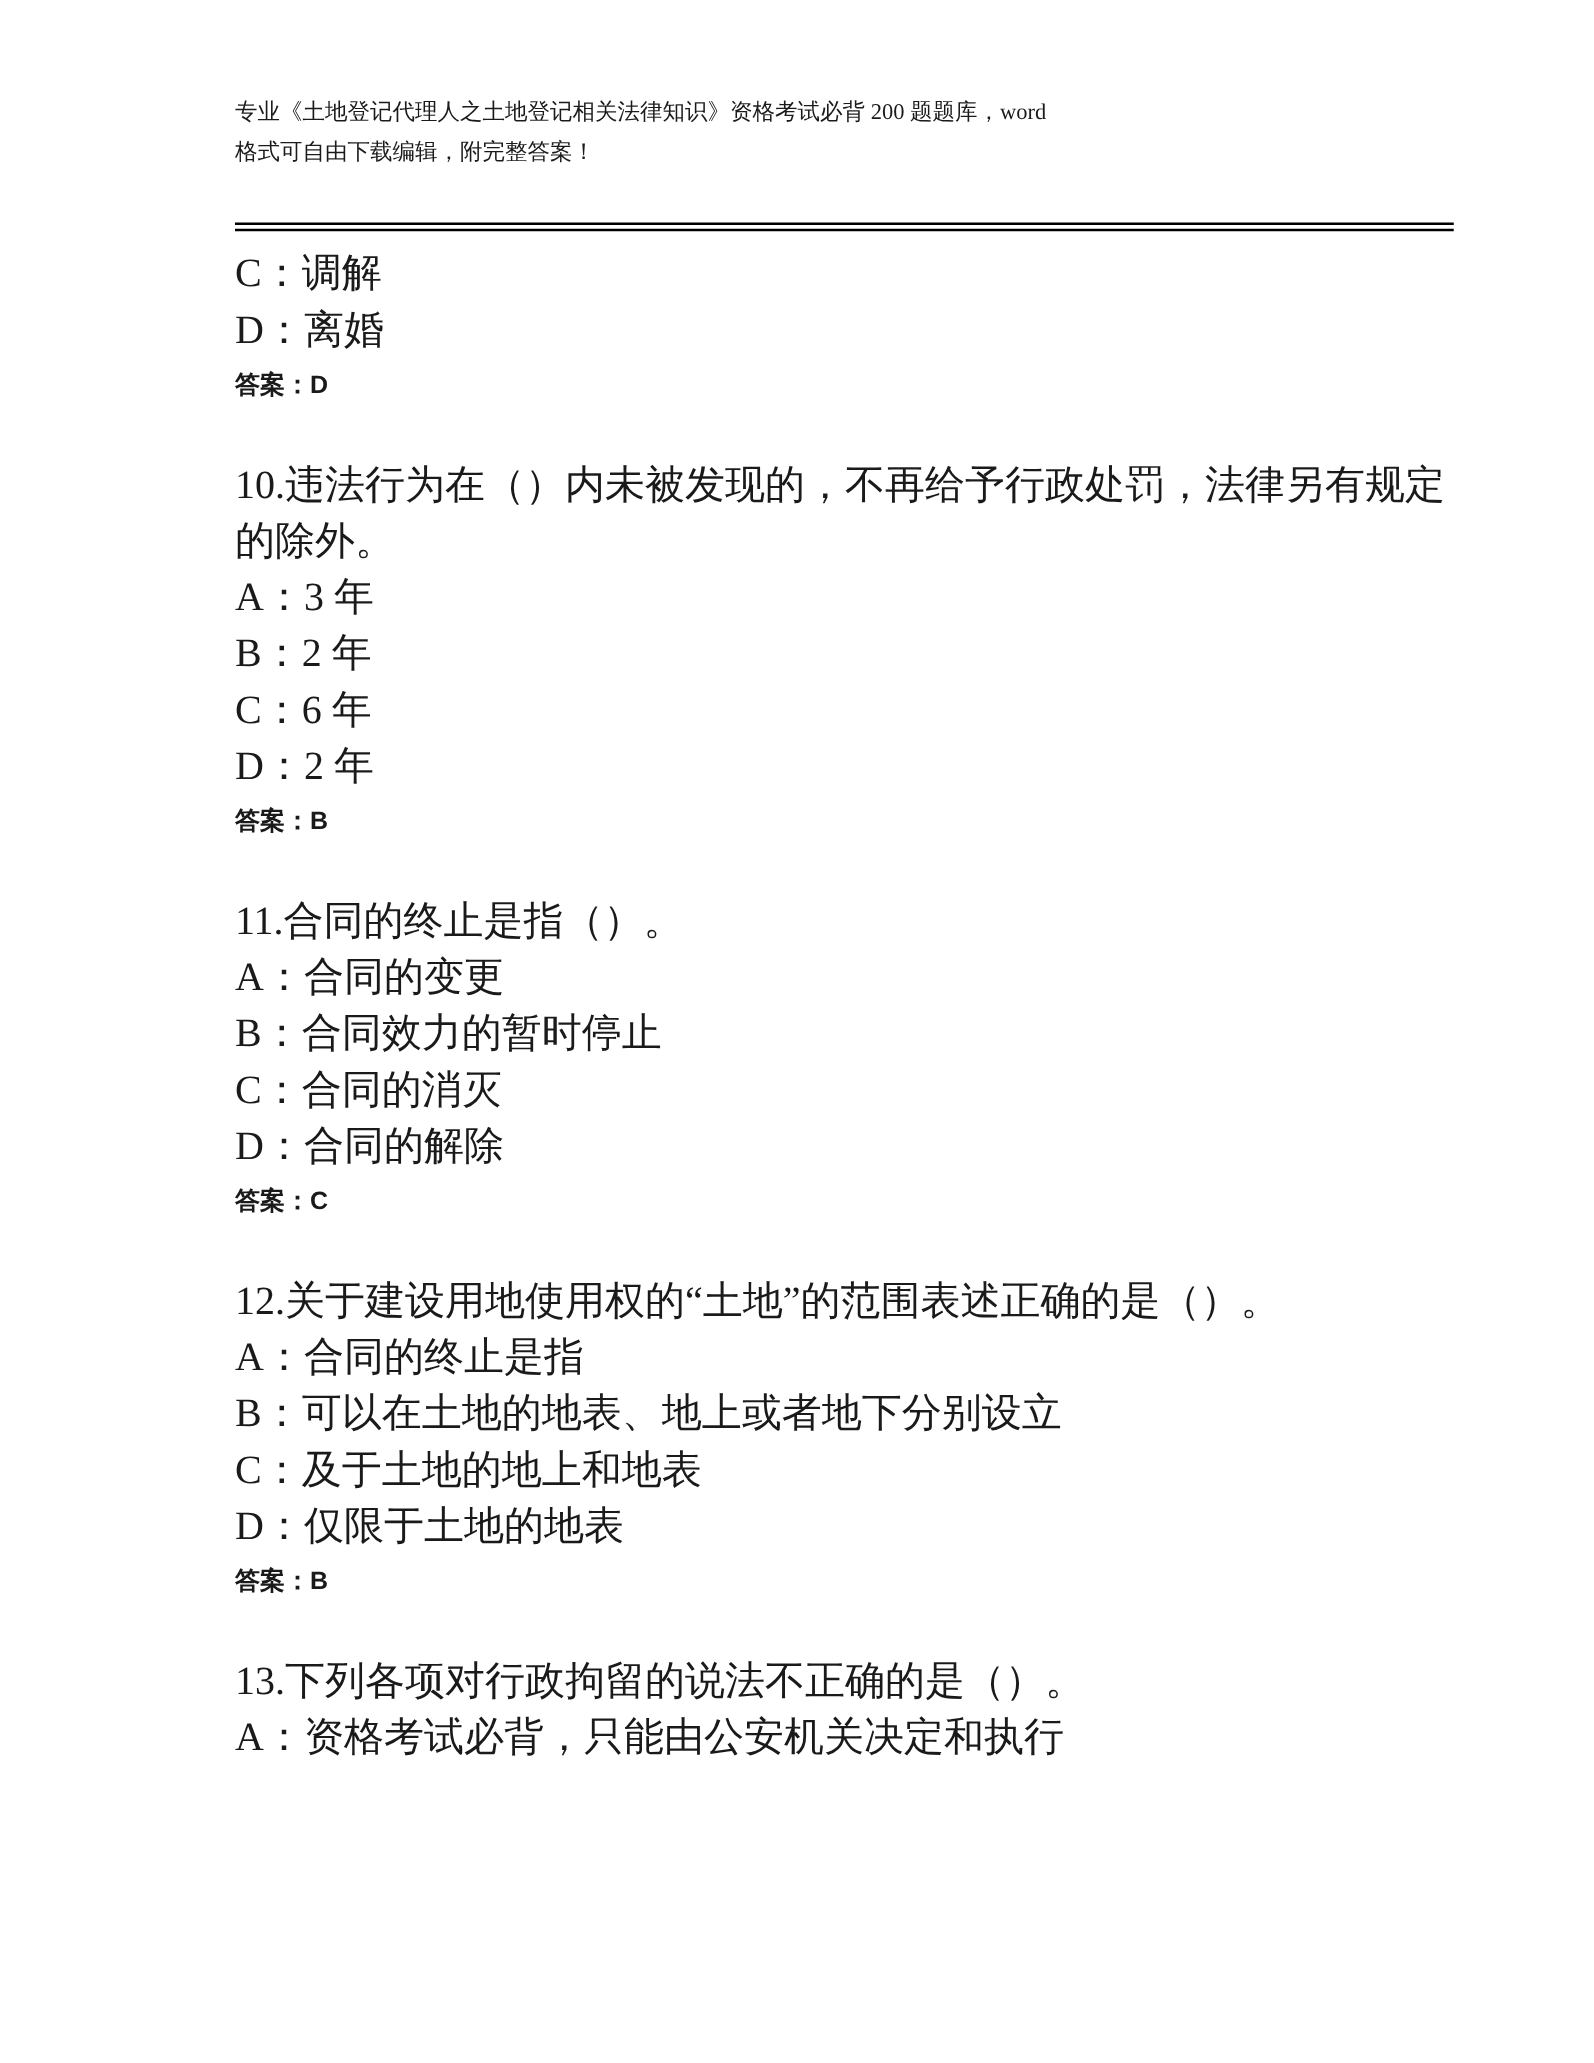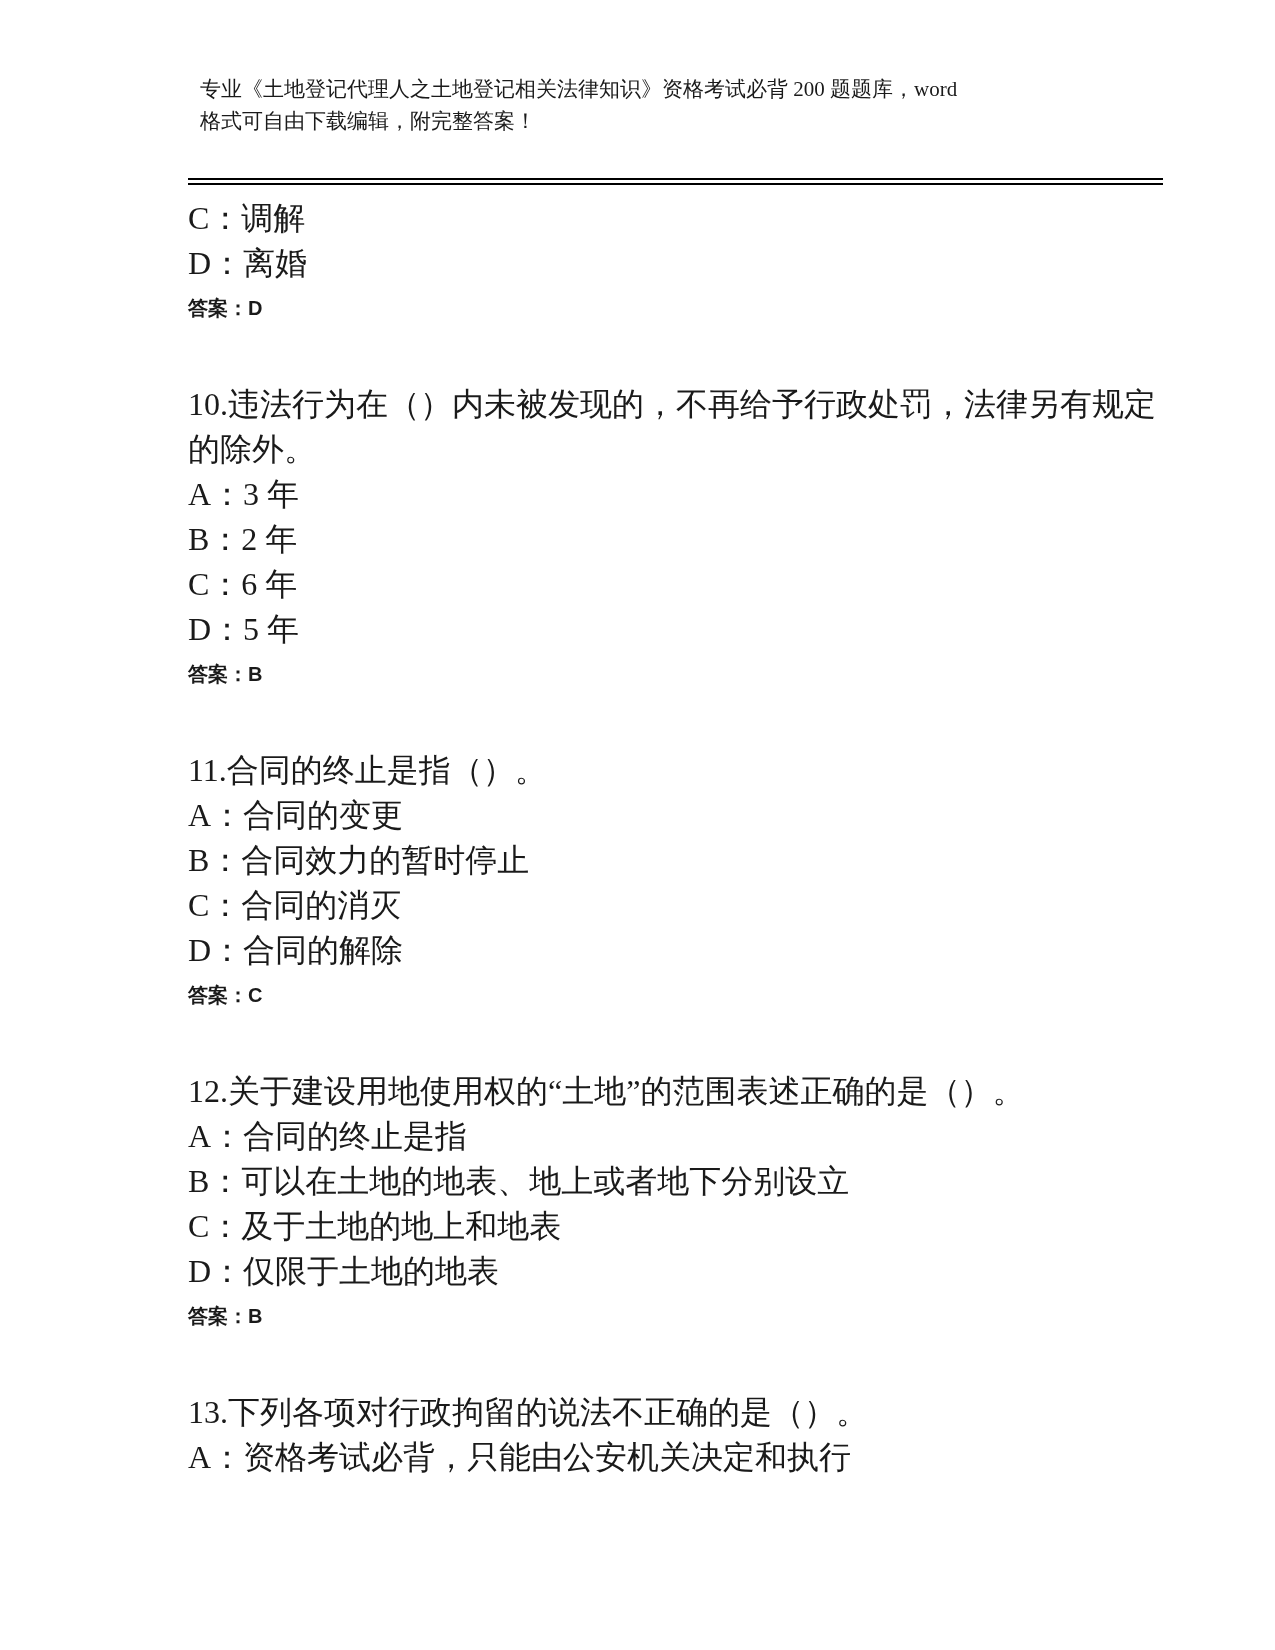--- a/index.html
+++ b/index.html
@@ -11,24 +11,24 @@
     position: relative;
     width: 1275px;
     height: 1650px;
     background: #ffffff;
     font-family: "Liberation Serif", serif;
     color: #1a1a1a;
     overflow: hidden;
   }
   .header {
     position: absolute;
-    left: 200px;
+    left: 188px;
     top: 73px;
     width: 960px;
-    font-size: 21px;
+    font-size: 18px;
     line-height: 32px;
   }
   .hline {
     white-space: pre;
   }
   .rule {
     position: absolute;
     left: 188px;
     top: 178px;
     width: 975px;
@@ -38,21 +38,21 @@
   }
   .content {
     position: absolute;
     left: 188px;
     top: 196px;
     width: 960px;
     font-size: 32px;
     line-height: 45px;
   }
   .block + .block {
-    margin-top: 51px;
+    margin-top: 34px;
   }
   .line {
     white-space: pre;
   }
   .answer {
     font-family: "Liberation Sans", sans-serif;
     font-weight: 700;
     font-size: 20px;
   }
 </style>
@@ -75,21 +75,21 @@
       <div class="line">D：离婚</div>
       <div class="line answer">答案：D</div>
     </section>
 
     <section class="block">
       <div class="line">10.违法行为在（）内未被发现的，不再给予行政处罚，法律另有规定</div>
       <div class="line">的除外。</div>
       <div class="line">A：3 年</div>
       <div class="line">B：2 年</div>
       <div class="line">C：6 年</div>
-      <div class="line">D：5 年</div>
+      <div class="line">D：2 年</div>
       <div class="line answer">答案：B</div>
     </section>
 
     <section class="block">
       <div class="line">11.合同的终止是指（）。</div>
       <div class="line">A：合同的变更</div>
       <div class="line">B：合同效力的暂时停止</div>
       <div class="line">C：合同的消灭</div>
       <div class="line">D：合同的解除</div>
       <div class="line answer">答案：C</div>

